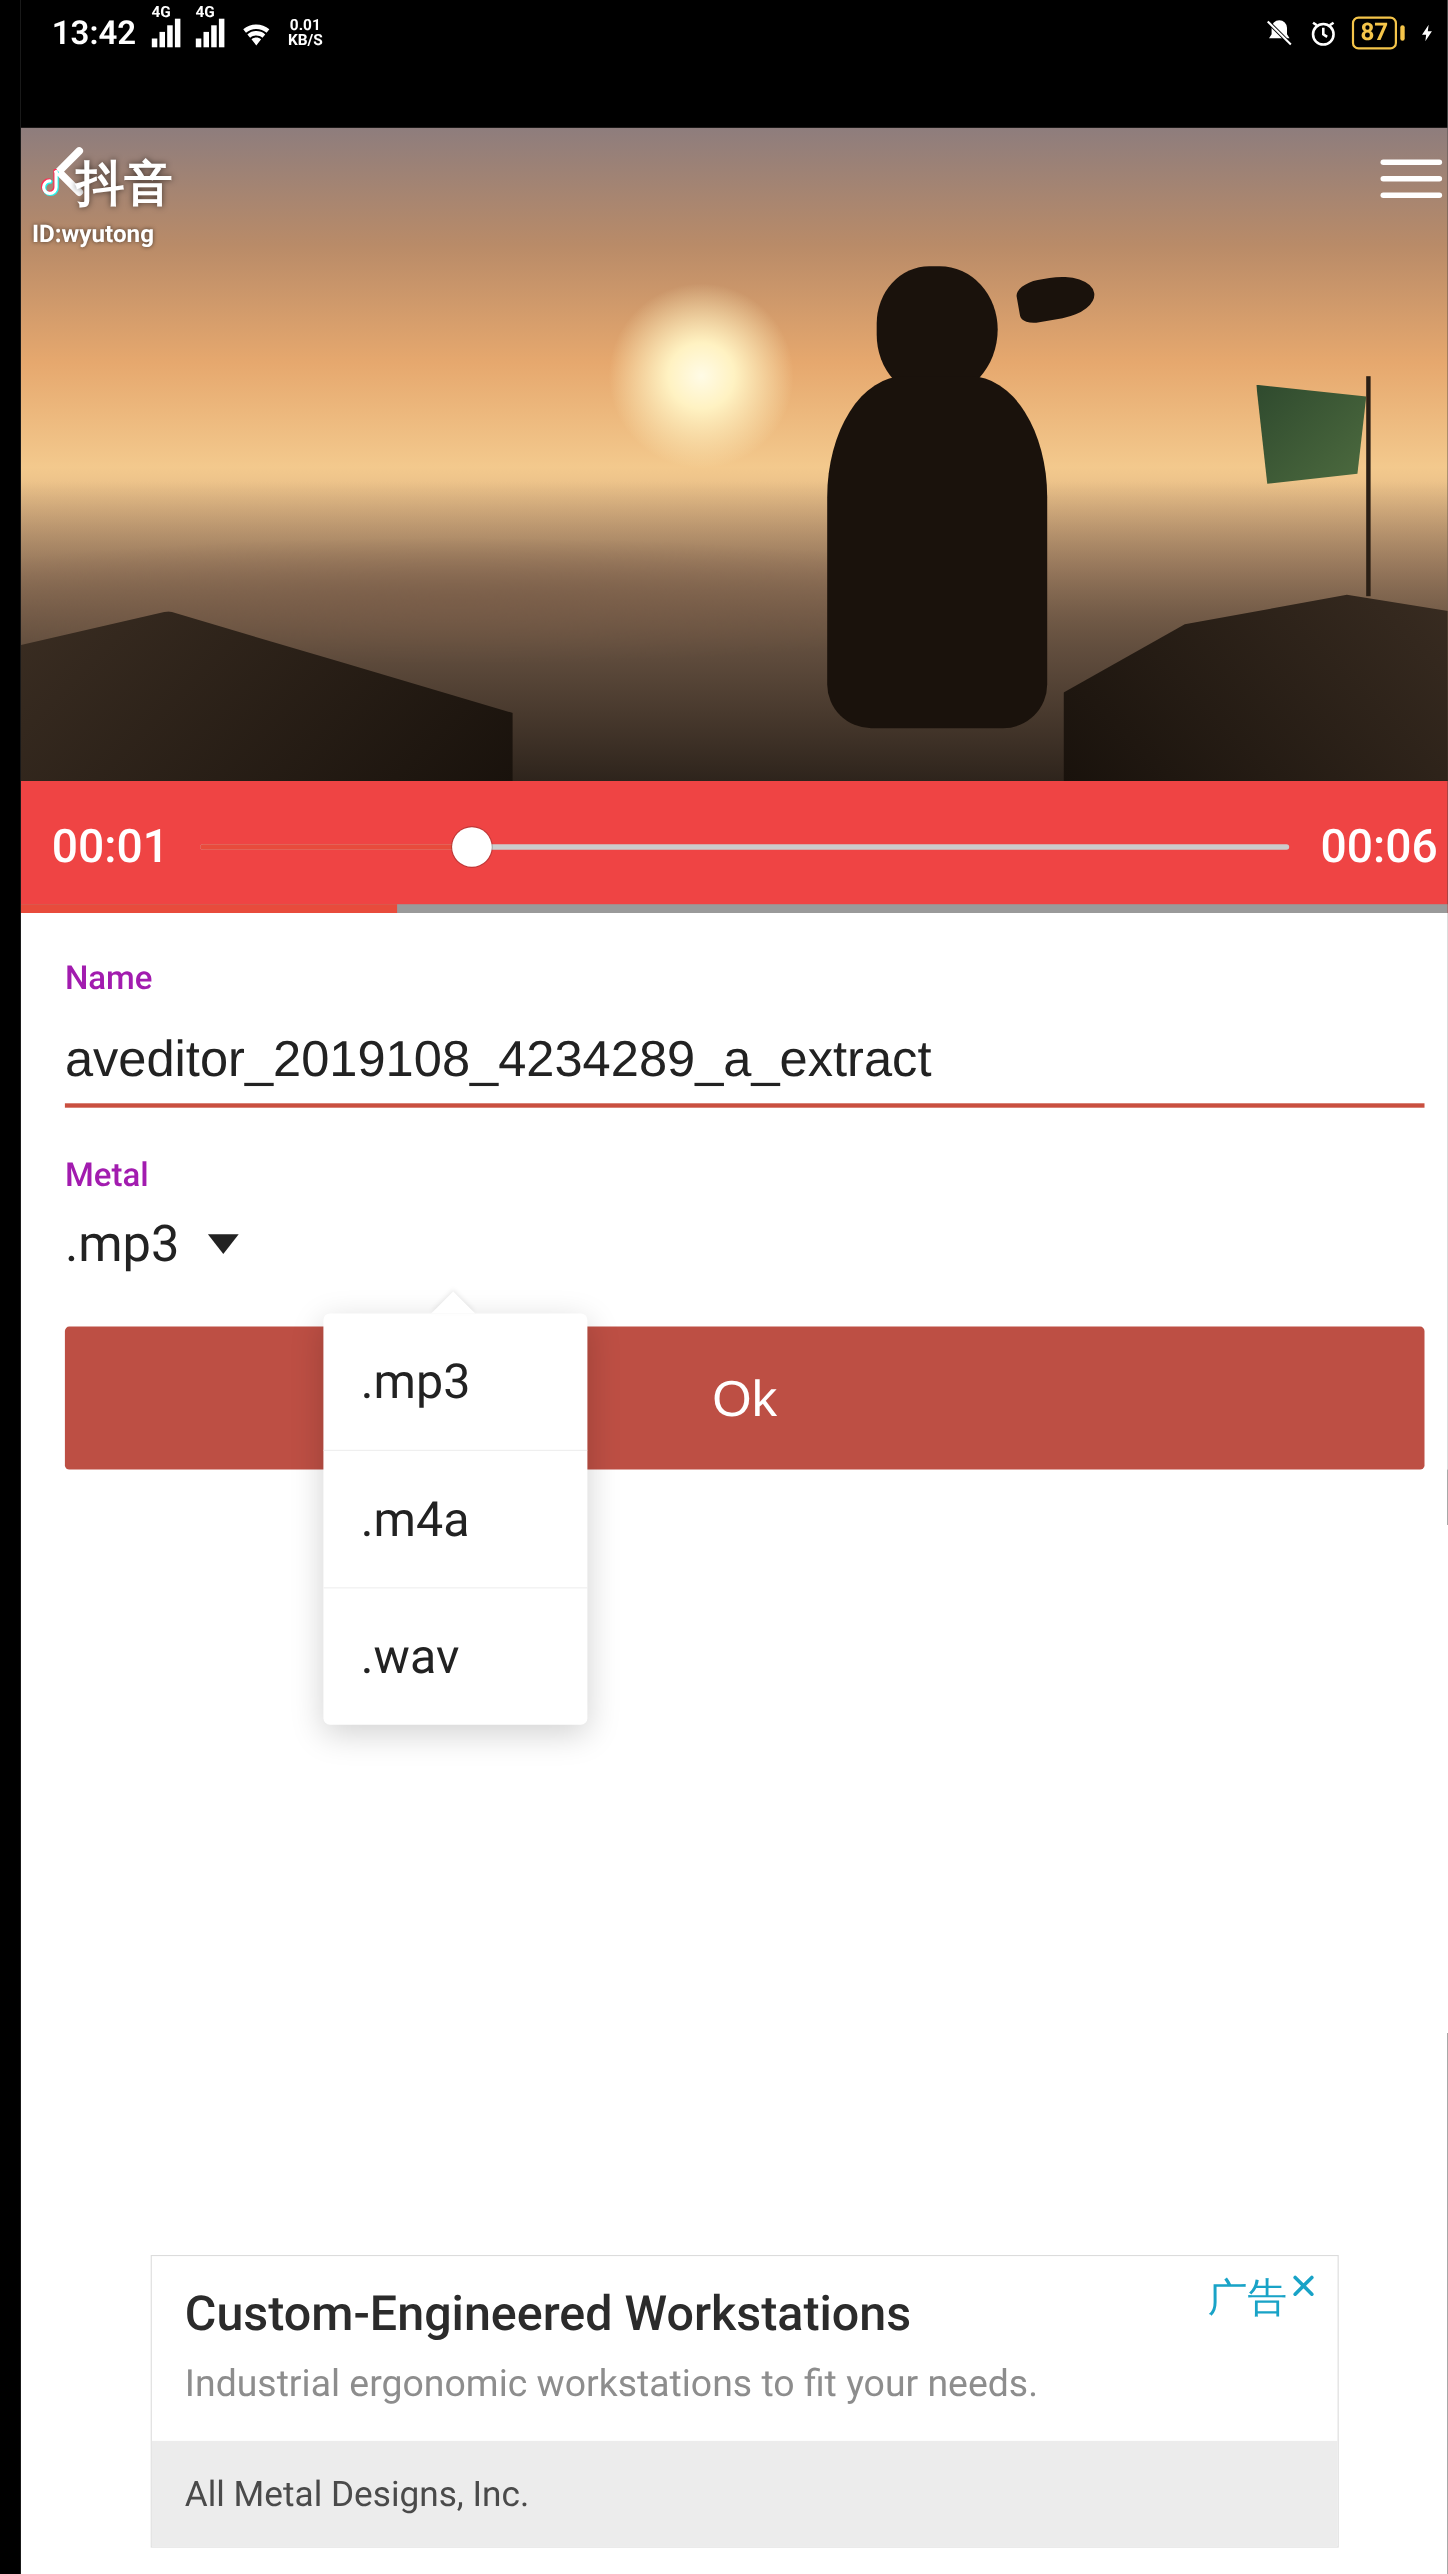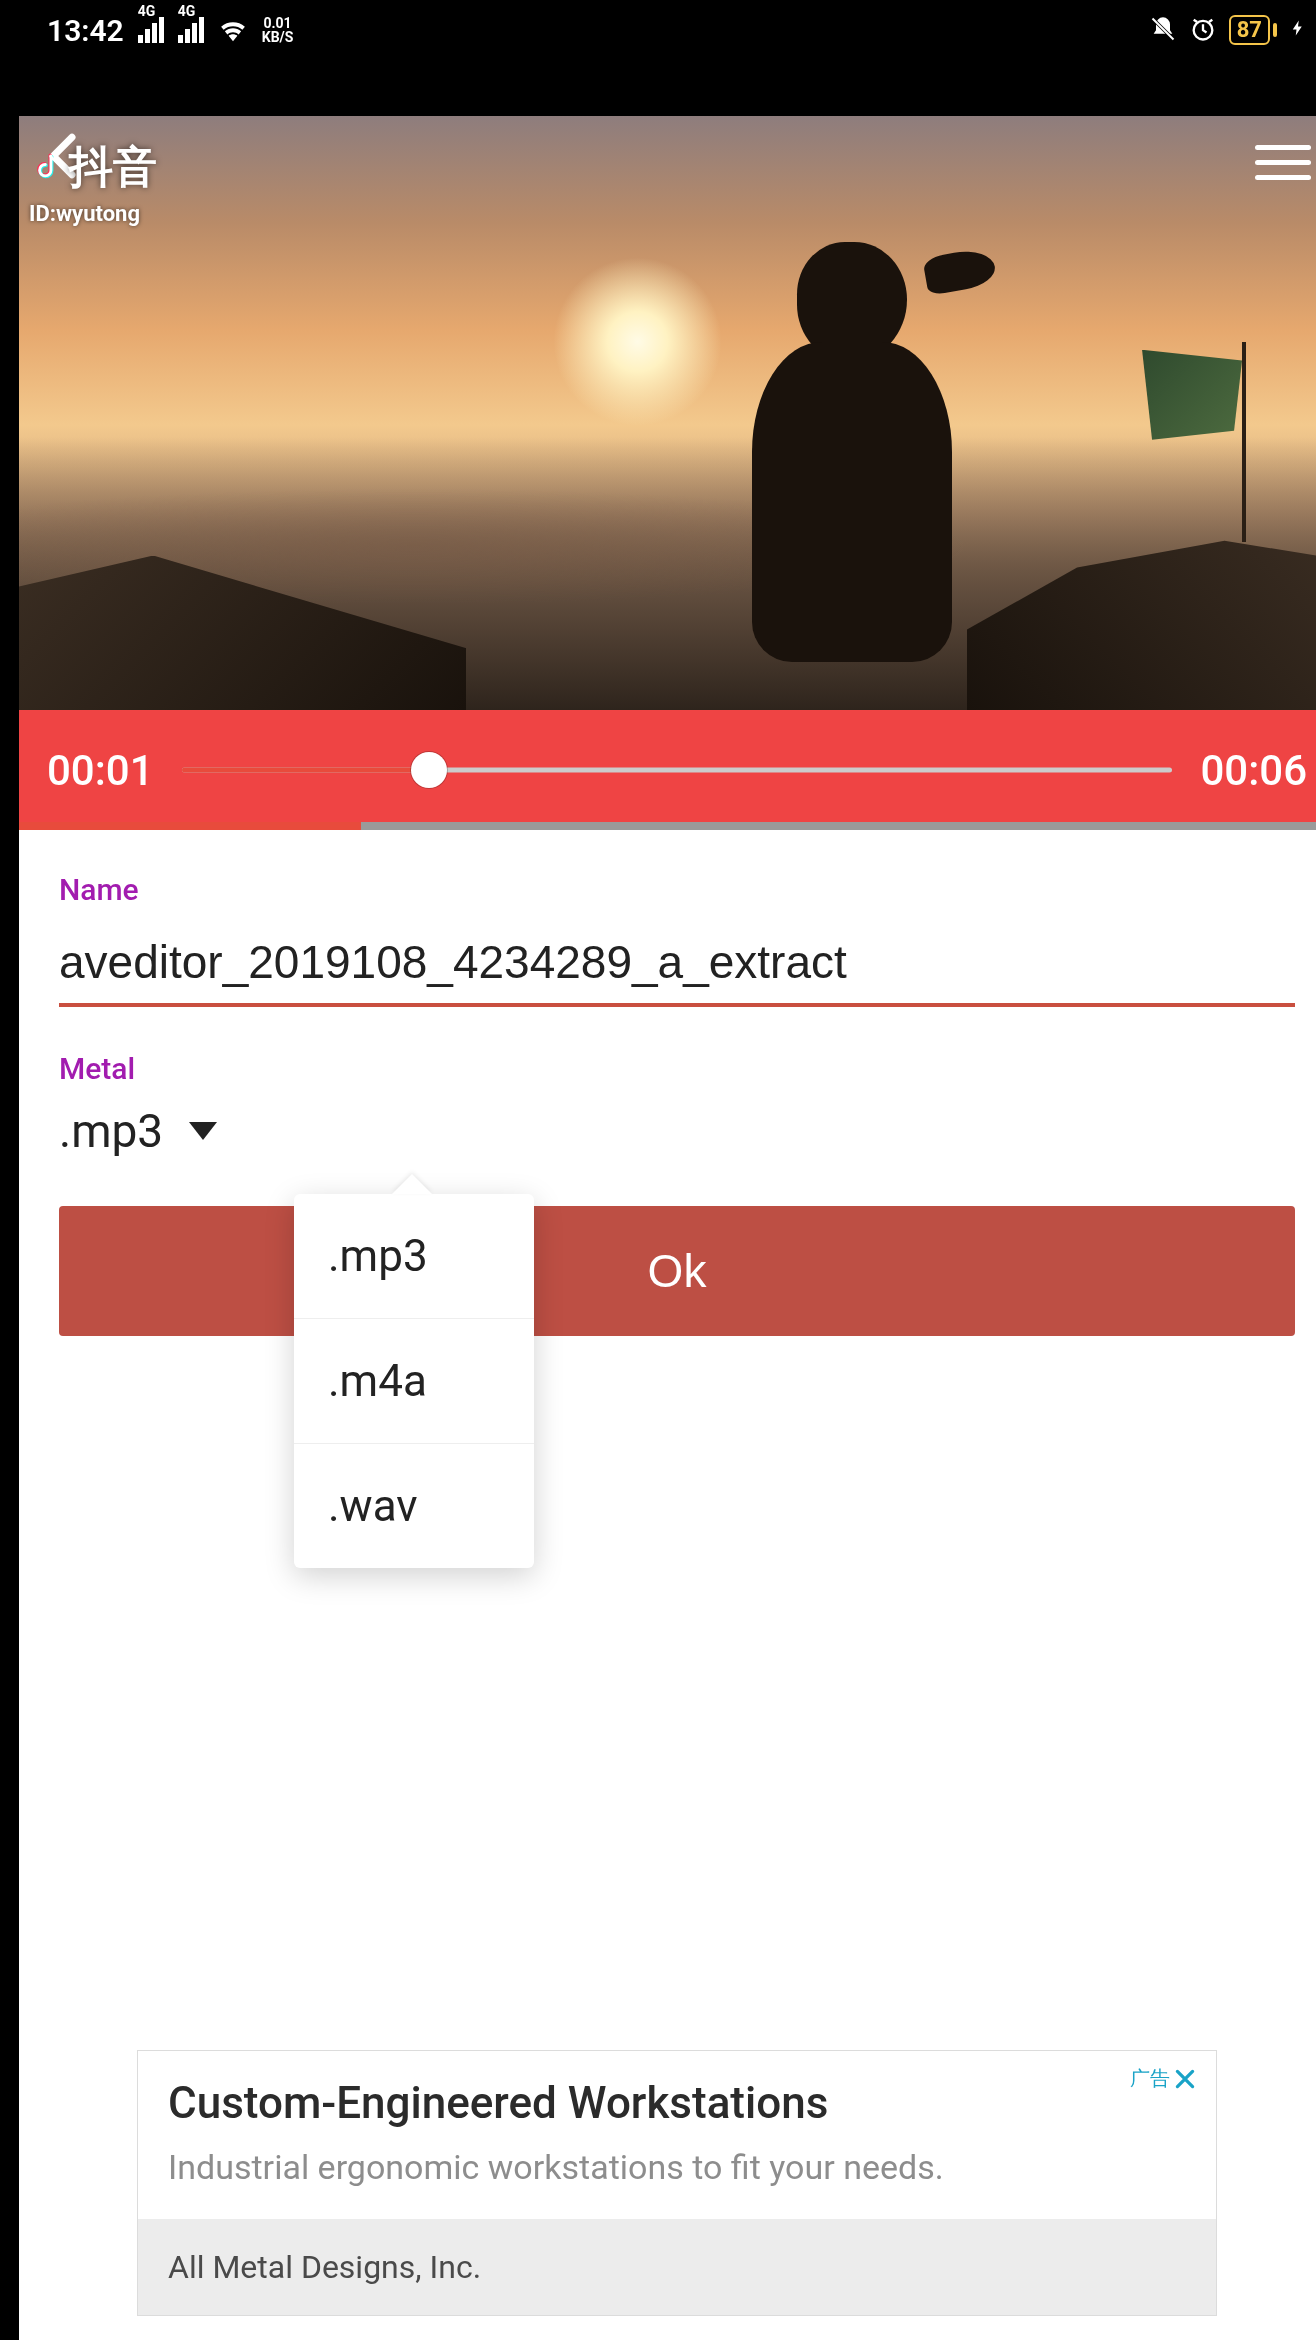--- a/index.html
+++ b/index.html
@@ -2,21 +2,21 @@
 <html><head>
 <meta charset="utf-8">
 <style>
   * { box-sizing: border-box; margin: 0; padding: 0; }
   html, body { width: 1316px; height: 2340px; font-family: -apple-system, Roboto, "Helvetica Neue", Arial, sans-serif; background:#000; }
   .phone { width:1316px; height:2340px; background:#fff; position:relative; overflow:hidden;margin-left:19px; }
 
   
   .status-bar { width:100%; height:60px; background:#000; color:#fff; display:flex; align-items:center; justify-content:space-between; padding:0 28px; font-size:30px; font-weight:600; }
   .status-left { display:flex; align-items:center; gap:14px; }
-  .status-right { display:flex; gap:12px; }
+  .status-right { display:flex; align-items:center; gap:12px; }
   .sig-bars { display:inline-flex; align-items:flex-end; gap:2px; position:relative; }
   .sig-bars .b { width:5px; background:#fff; }
   .sig-bars .l { position:absolute; top:-14px; left:0; font-size:14px; font-weight:700; }
   .wifi-icon { width:30px; height:30px; }
   .kbps { display:flex; flex-direction:column; align-items:center; font-size:14px; line-height:1; font-weight:700; }
   .bell-off, .alarm-icon { width:28px; height:28px; }
   .battery { display:inline-flex; align-items:center; gap:3px; }
   .battery-body { border:2px solid #f5c54a; border-radius:6px; padding:2px 6px; font-size:22px; color:#f5c54a; font-weight:700; line-height:1; }
   .battery-cap { width:4px; height:14px; background:#f5c54a; border-radius:2px; }
   .bolt { width:18px; height:26px; }
@@ -72,21 +72,21 @@
   
   .popover-wrap { position:absolute; left:275px; top:1194px; }
   .pop-arrow { position:absolute; top:-20px; left:98px; width:0; height:0; border-left:20px solid transparent; border-right:20px solid transparent; border-bottom:20px solid #fff; filter:drop-shadow(0 -2px 2px rgba(0,0,0,.08)); }
   .popover { width:240px; background:#fff; border-radius:6px; box-shadow:0 8px 30px rgba(0,0,0,.18); overflow:hidden; }
   .pop-item { padding:36px 34px; font-size:44px; color:#222; border-bottom:1px solid #eee; cursor:pointer; }
   .pop-item:last-child { border-bottom:none; }
 
   
   .ad { position:absolute; left:118px; right:118px; top:2050px; bottom:24px; border:1px solid #dcdcdc; background:#fff; display:flex; flex-direction:column; }
   .ad-top { padding:26px 30px 0 30px; flex:1; }
-  .ad-corner { position:absolute; top:14px; right:18px; display:flex; align-items:center; gap:2px; color:#19a3c7; font-size:20px; }
+  .ad-corner { position:absolute; top:14px; right:18px; display:flex; gap:2px; color:#19a3c7; font-size:36px; }
   .ad-title { font-size:44px; color:#2b2b2b; font-weight:500; }
   .ad-sub { margin-top:18px; font-size:34px; color:#8d8d8d; }
   .ad-bottom { height:96px; background:#ececec; display:flex; align-items:center; padding:0 30px; gap:24px; }
   .ad-company { font-size:32px; color:#4a4a4a; flex:0 0 auto; }
   .ad-open { margin-left:auto; width:540px; height:72px; background:#6c6c6c; color:#fff; border:none; border-radius:40px; font-size:34px; letter-spacing:2px; cursor:pointer; }
   .ad-close-x { width:26px; height:26px; }
 </style>
 </head>
 <body>
 

